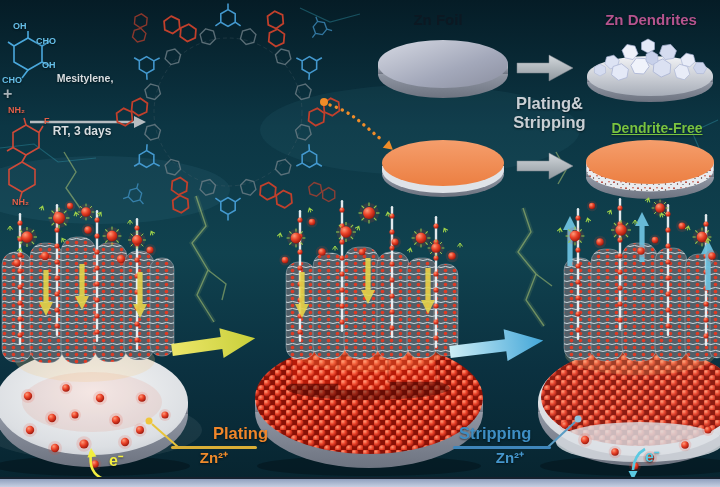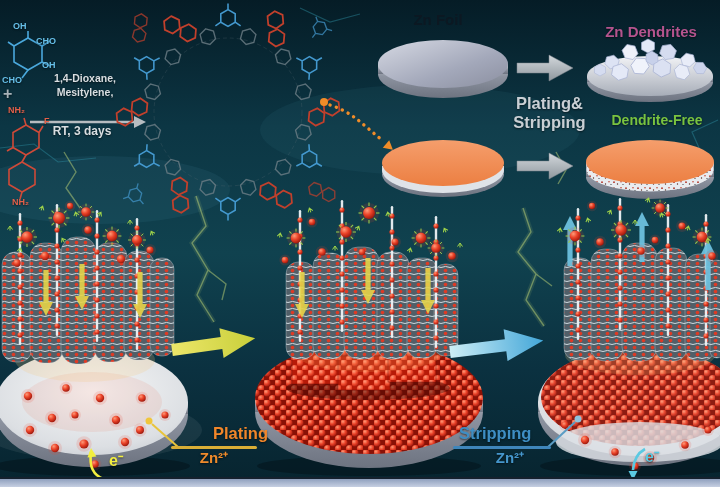--- a/index.html
+++ b/index.html
@@ -459,40 +459,39 @@
     <path d="M104,479 Q88,474 91,452" stroke="#f2ee3f" stroke-width="2.6" fill="none"></path>
     <polygon points="0,0 -4.5,9 4.5,9" transform="translate(91,448) rotate(-6)" fill="#f2ee3f"></polygon>
   </g>
   <g>
     <path d="M645,449 Q634,455 633,470" stroke="#5bc9e2" stroke-width="2.6" fill="none"></path>
     <polygon points="0,9 -4.5,0 4.5,0" transform="translate(633,471)" fill="#5bc9e2"></polygon>
   </g>
 </svg>
 
 <div class="lbl c" style="left:26px;top:72px;width:118px;font-size:10.5px;line-height:1.3;color:#d9dee1;">
-  <span style="display:block">1,4-Dioxane,</span>
   <span style="display:block">Mesitylene,</span>
 </div>
 <span class="lbl c" style="left:26px;top:125px;width:112px;font-size:12px;color:#d9dee1;">RT, 3 days</span>
 
 <span class="lbl" style="left:13px;top:22px;font-size:9px;color:#66bfe8;">OH</span>
 <span class="lbl" style="left:36px;top:37px;font-size:9px;color:#66bfe8;">CHO</span>
 <span class="lbl" style="left:42px;top:61px;font-size:9px;color:#66bfe8;">OH</span>
 <span class="lbl" style="left:2px;top:76px;font-size:9px;color:#66bfe8;">CHO</span>
 <span class="lbl" style="left:3px;top:86px;font-size:16px;color:#a8b2b8;">+</span>
 <span class="lbl" style="left:8px;top:106px;font-size:9px;color:#e2604a;">NH₂</span>
 <span class="lbl" style="left:44px;top:117px;font-size:9px;color:#e2604a;">F</span>
 <span class="lbl" style="left:12px;top:198px;font-size:9px;color:#e2604a;">NH₂</span>
 
 
 <span class="lbl c" style="left:393px;top:12px;width:90px;font-size:15px;color:#0c1822;text-shadow:none;">Zn Foil</span>
-<span class="lbl c" style="left:593px;top:24px;width:116px;font-size:15px;color:#b5548e;">Zn Dendrites</span>
+<span class="lbl c" style="left:593px;top:12px;width:116px;font-size:15px;color:#b5548e;">Zn Dendrites</span>
 <span class="lbl c" style="left:502px;top:95px;width:95px;font-size:16.5px;color:#c9cfd4;text-align:center;">Plating&amp;</span>
 <span class="lbl c" style="left:502px;top:114px;width:95px;font-size:16.5px;color:#c9cfd4;">Stripping</span>
-<span class="lbl c" style="left:599px;top:113px;width:116px;font-size:14px;color:#79c340;">Dendrite-Free</span>
+<span class="lbl c" style="left:599px;top:121px;width:116px;font-size:14px;color:#79c340;text-decoration:underline;">Dendrite-Free</span>
 
 <span class="lbl" style="left:177px;top:425px;font-size:16.5px;color:#f0862a;margin-left:36px;">Plating</span>
 <div class="uline" style="left:171px;top:446px;width:86px;background:#d9ae36;"></div>
 <span class="lbl c" style="left:184px;top:450px;width:60px;font-size:15px;color:#ee8b2c;">Zn²⁺</span>
 
 <span class="lbl" style="left:459px;top:425px;font-size:16.5px;color:#3e8ec4;">Stripping</span>
 <div class="uline" style="left:453px;top:446px;width:98px;background:#3f86bb;"></div>
 <span class="lbl c" style="left:480px;top:450px;width:60px;font-size:15px;color:#4596cc;">Zn²⁺</span>
 
 <span class="lbl" style="left:109px;top:453px;font-size:16px;color:#f2ee3f;">e⁻</span>

